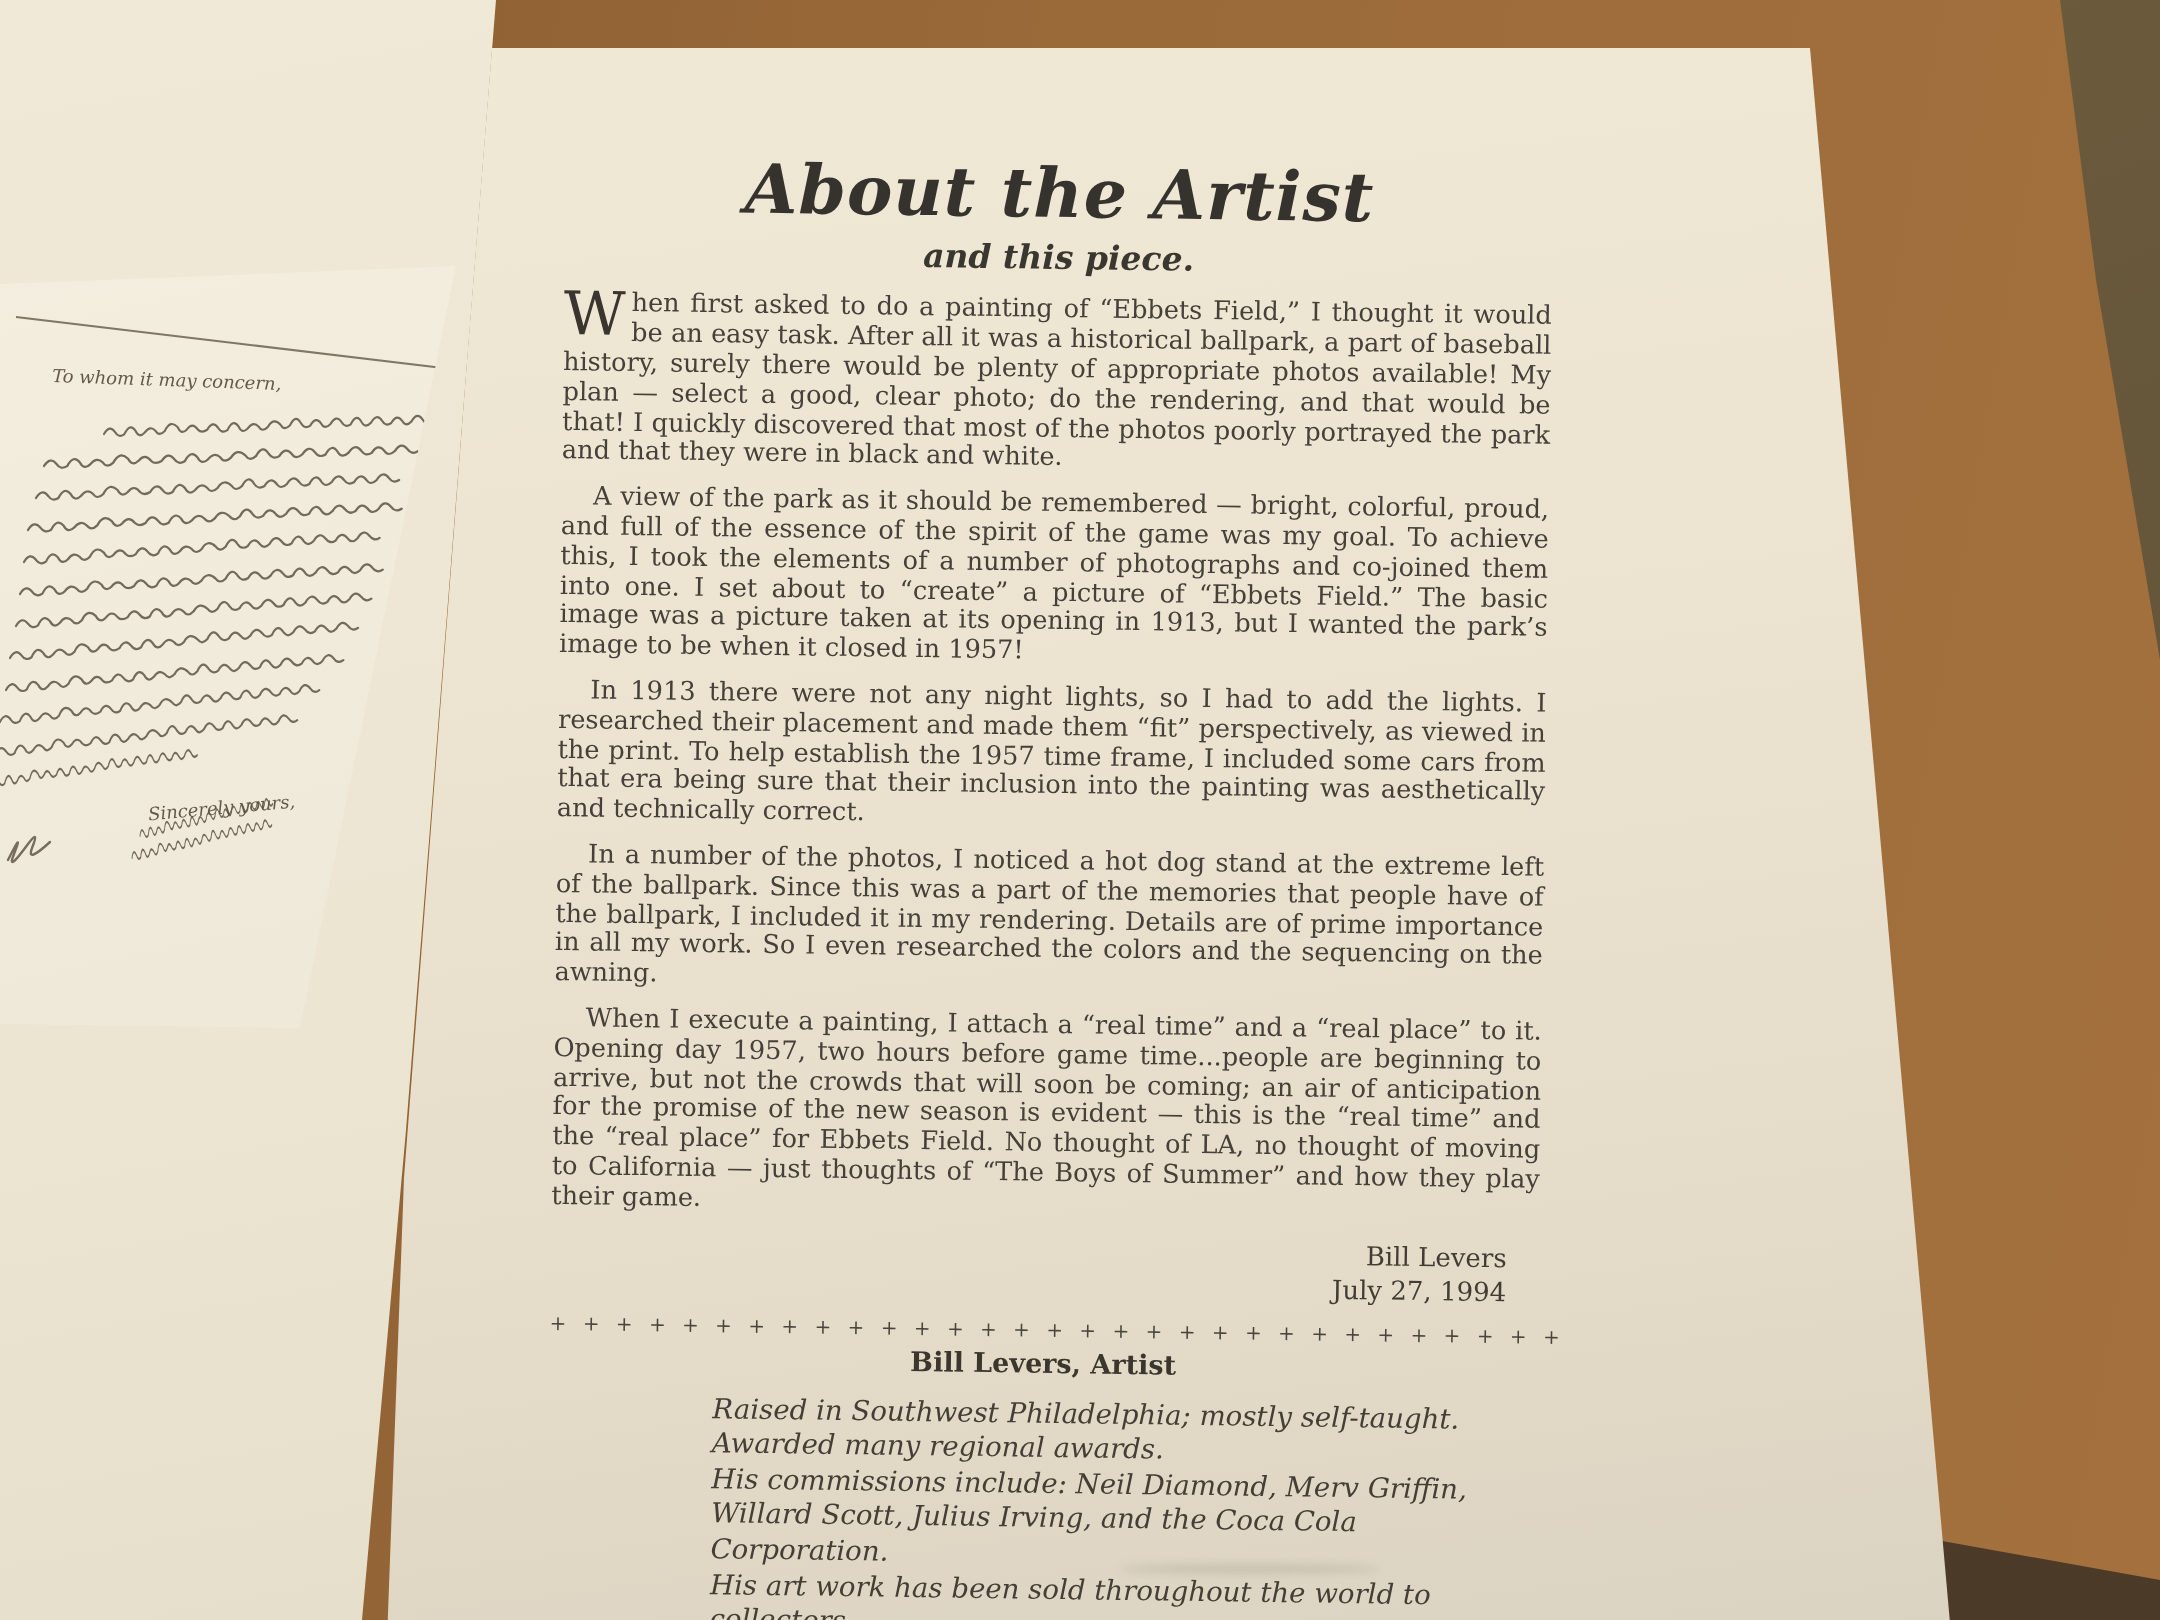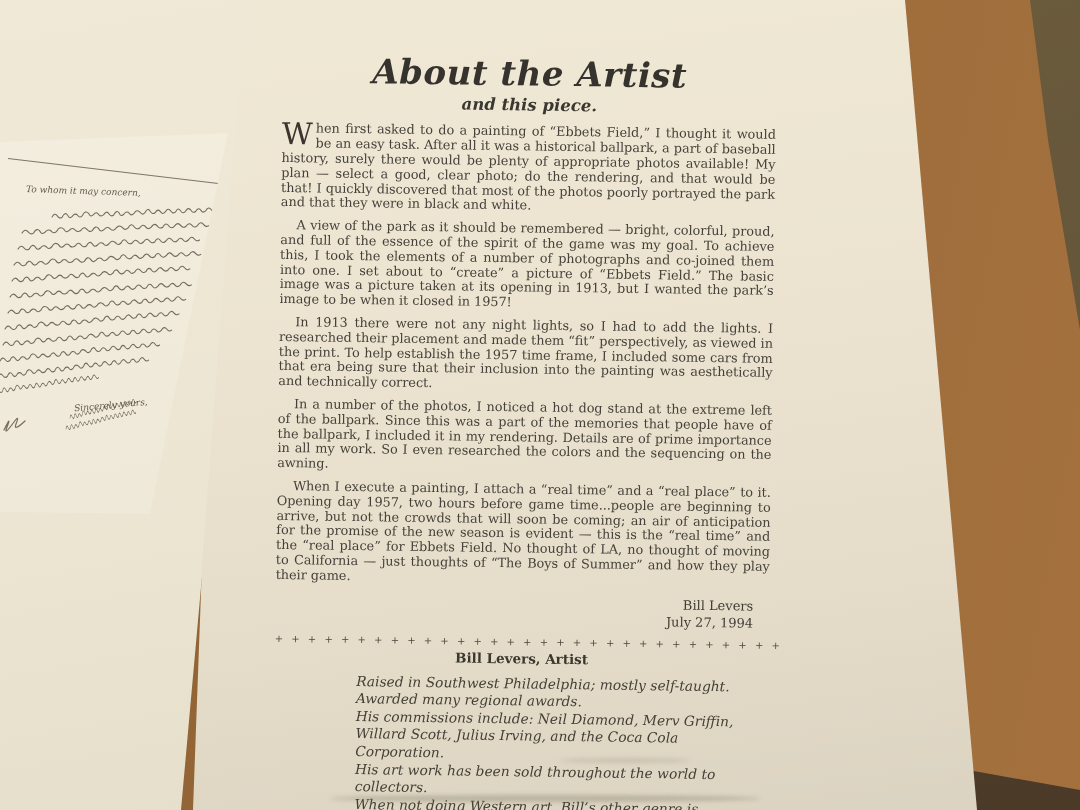--- a/index.html
+++ b/index.html
@@ -29,21 +29,21 @@
   .hw-svg{position:absolute;left:0;top:0;width:1080px;height:810px;}
   .hw-text{position:absolute;font-style:italic;font-size:9px;color:rgba(72,63,47,.85);
     font-family:"DejaVu Serif",serif;white-space:nowrap;}
   .hw-salutation{left:26px;top:186px;transform:rotate(2deg);}
   .hw-closing{left:74px;top:400px;transform:rotate(-5deg);}
 
   
   .main-sheet{position:absolute;inset:0;
     background:linear-gradient(173deg,#f0e9d6 0%,#ece4d0 40%,#e5ddc9 72%,#dbd3c1 100%);
     clip-path:polygon(246px 0,905px 0,977px 810px,193px 810px,202px 565px,234px 150px);
-    filter:drop-shadow(-3px 0 3px rgba(70,55,35,.45)) drop-shadow(7px 4px 9px rgba(55,38,18,.35));}
+    filter:drop-shadow(-3px 0 3px rgba(70,55,35,.45)) drop-shadow(7px 4px 9px rgba(55,38,18,.35));margin-top:24px;}
   .doc-column{position:absolute;left:283px;top:52px;width:494px;color:#45413a;
     transform:rotate(0.8deg);transform-origin:top left;}
   .doc-title{font-size:34px;font-weight:bold;font-style:italic;text-align:center;
     color:#36332e;letter-spacing:.5px;line-height:1.1;}
   .doc-subtitle{font-size:16.5px;font-weight:bold;font-style:italic;text-align:center;
     color:#3a3731;margin-top:3px;}
   .doc-body{margin-top:10px;font-size:12.8px;line-height:14.8px;}
   .p{margin:0 0 8px 0;text-align:justify;text-indent:16px;}
   .p.first{text-indent:0;}
   .dropcap{float:left;font-size:30px;line-height:24px;padding:1px 3px 0 0;color:#3a362f;}

